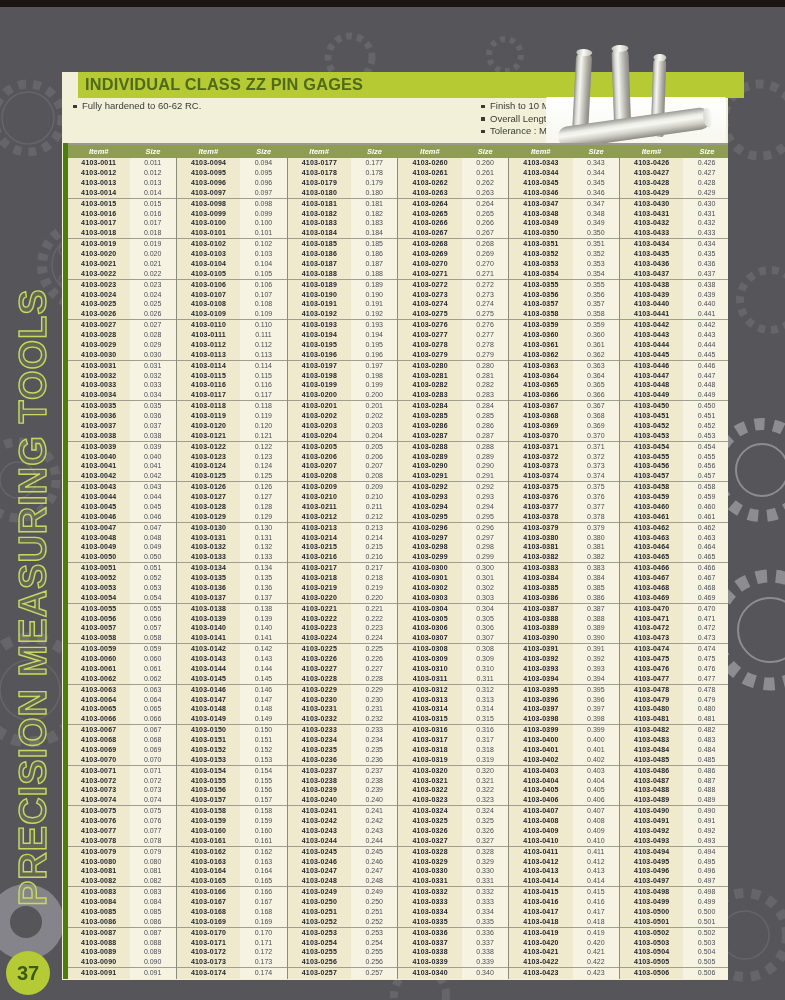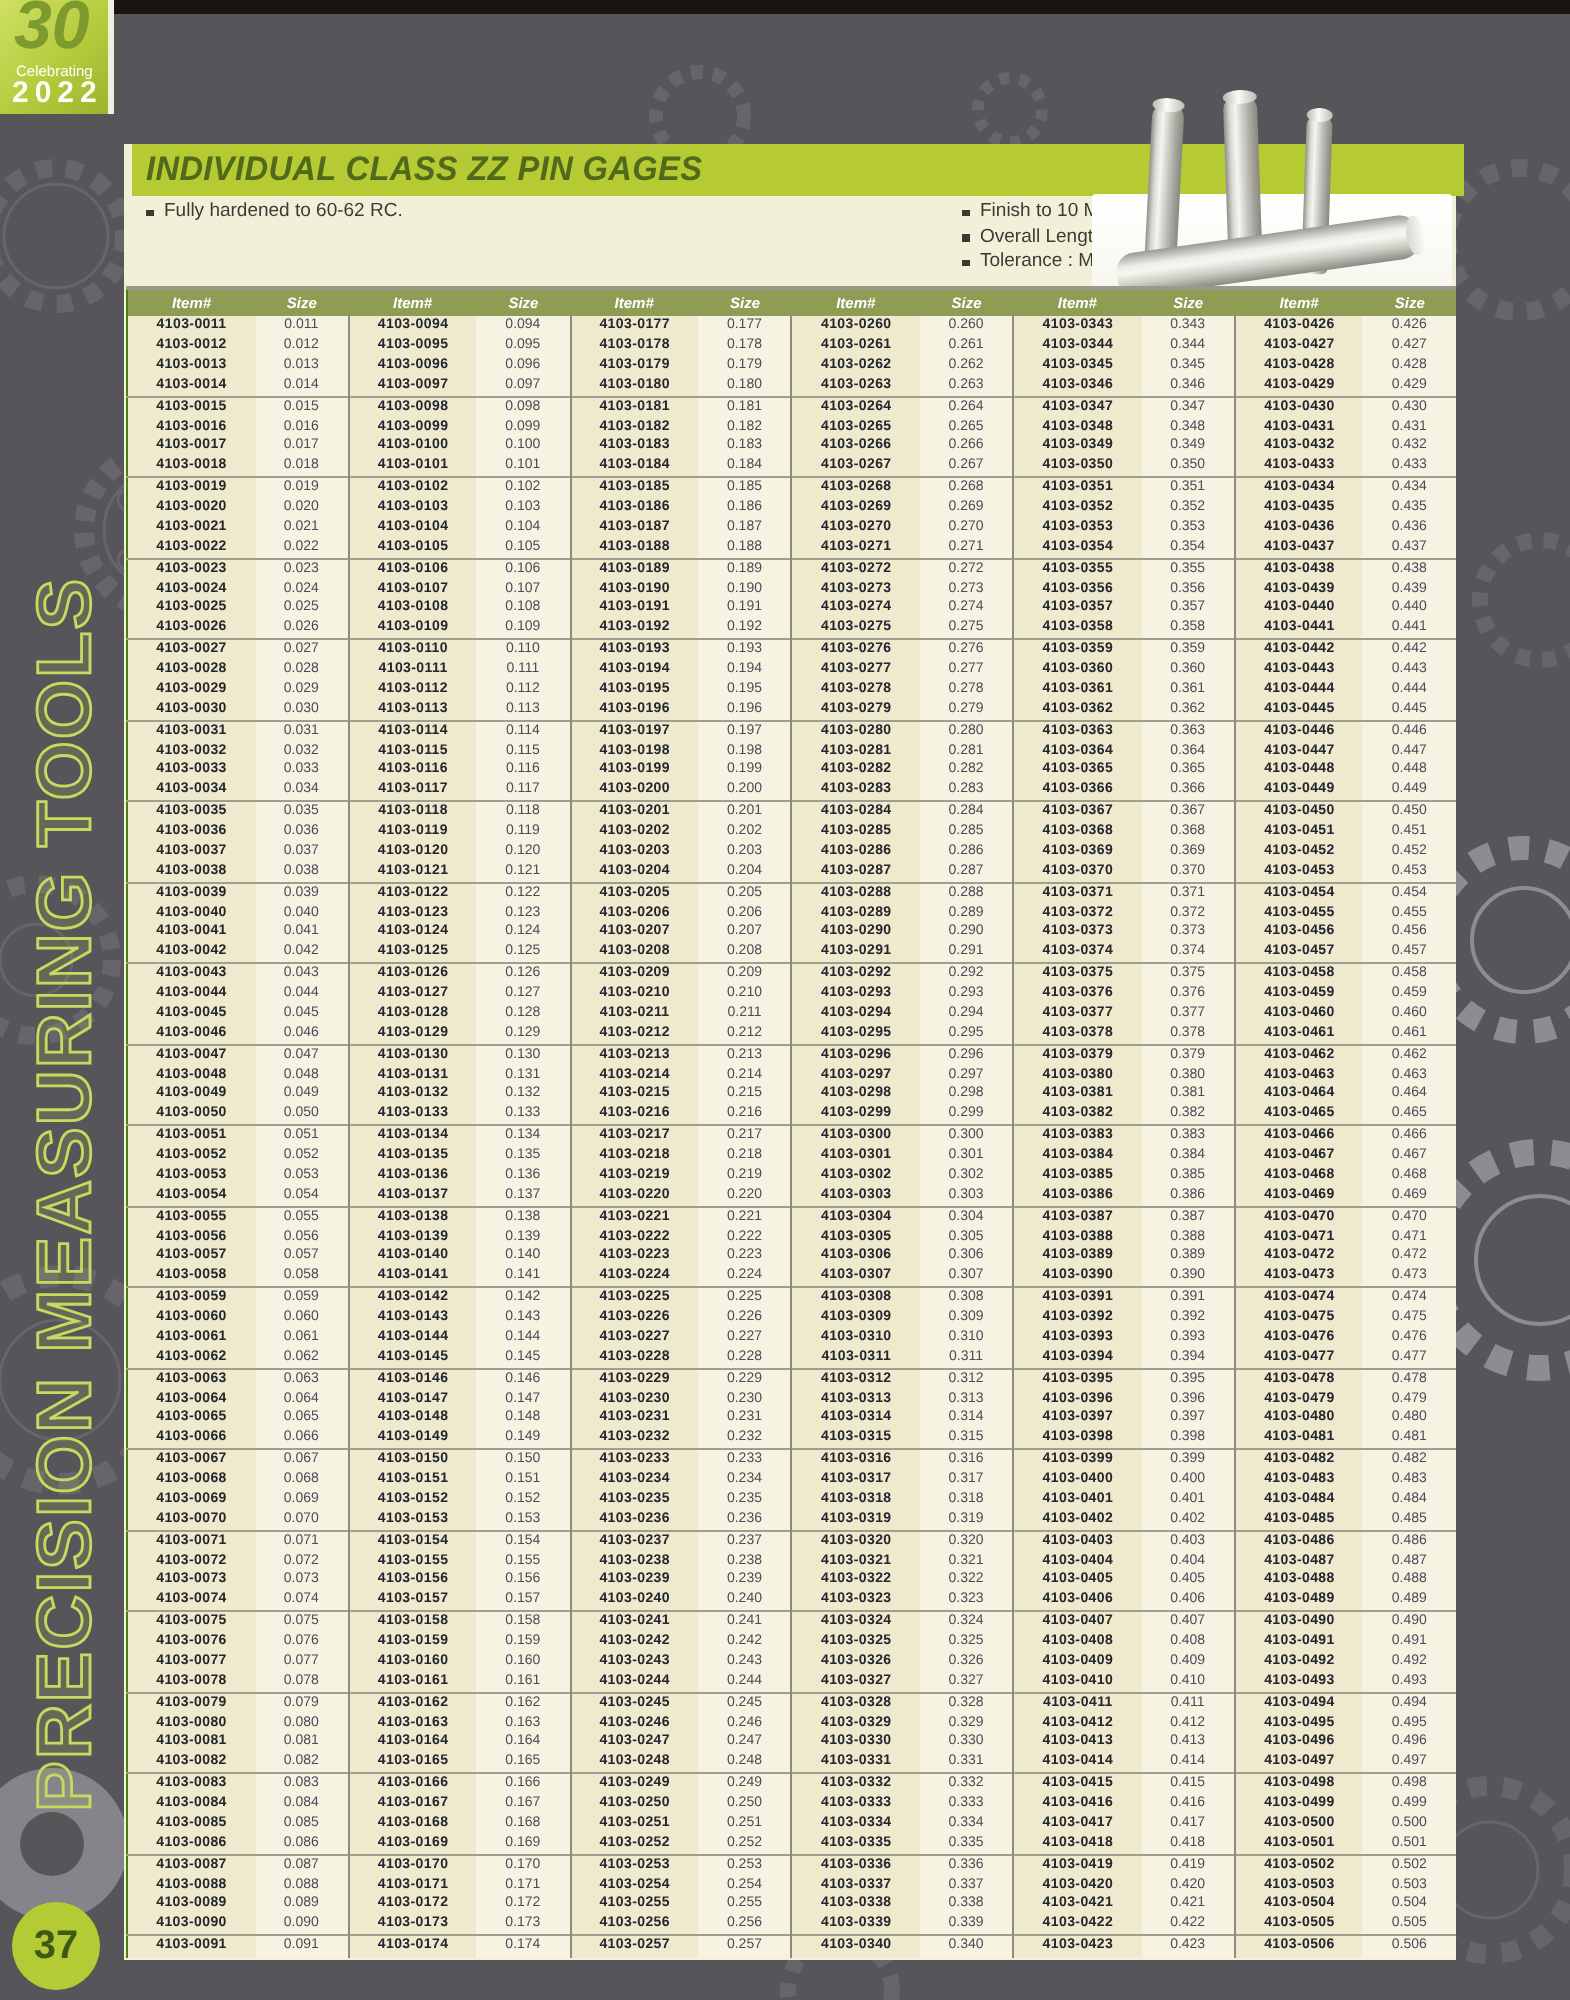--- a/index.html
+++ b/index.html
@@ -27,21 +27,21 @@
   .sidebar-text{position:absolute;left:12px;top:906px;transform:rotate(-90deg);
      transform-origin:0 0;white-space:nowrap;font-size:38px;font-weight:bold;
      letter-spacing:1px;color:rgba(199,217,95,0.14);
      -webkit-text-stroke:1.4px #c7d95f;}
   .page-badge{position:absolute;left:6px;top:951px;width:44px;height:44px;border-radius:50%;
      background:#b5cb36;color:#3c5a14;font-size:20px;font-weight:bold;
      display:flex;align-items:center;justify-content:center;}
 
   
   .panel{position:absolute;left:62px;top:72px;width:666px;height:908px;background:#f3f0da;}
-  .section-bar{position:absolute;left:4px;top:0;width:666px;height:26px;background:#b6ca33;font-style:italic;}
+  .section-bar{position:absolute;left:16px;top:0;width:666px;height:26px;background:#b6ca33;}
   .section-title{position:absolute;left:7px;top:3px;font-size:17px;font-weight:bold;
      color:#50691а;color:#50691a;letter-spacing:0.2px;transform:scaleX(0.96);
      transform-origin:left top;}
   .bullets{position:absolute;top:28px;margin:0;padding:0;list-style:none;
      font-size:9.5px;color:#3b3b33;line-height:12.5px;}
   .bullets.left{left:10px;width:400px;}
   .bullets.right{left:418px;width:150px;}
   .bullets li{position:relative;padding-left:10px;}
   .bullets li::before{content:"";position:absolute;left:1px;top:4.5px;width:3.5px;height:3.5px;
      background:#3b3b33;}
@@ -56,21 +56,21 @@
      background:linear-gradient(90deg,#b9b9b2,#fafaf7 45%,#bdbdb6);}
   .pin-h{position:absolute;left:496px;top:45px;width:152px;height:22px;border-radius:9px;
      transform:rotate(-8deg);
      background:linear-gradient(180deg,#9b9b94 0%,#eeeee9 30%,#f6f6f2 45%,#cfcfc7 70%,#8b8b83 100%);}
   .pin-h::after{content:"";position:absolute;right:-3px;top:1px;width:9px;height:20px;border-radius:50%;
      background:linear-gradient(90deg,#d8d8d1,#fbfbf8);}
 
   
   .table-wrap{position:absolute;left:1px;top:71px;width:665px;height:836px;overflow:hidden;}
   table.gage{border-collapse:collapse;table-layout:fixed;width:665px;
-     border-left:1px solid #4d7c0f;border-bottom:2px solid #55544c;}
+     border-left:5px solid #4d7c0f;border-bottom:2px solid #55544c;}
   table.gage col.c-item{width:64px;}
   table.gage col.c-size{width:46.8px;}
   table.gage th{height:13px;background:#8f9c53;color:#ffffff;font-size:7.5px;
      font-weight:bold;font-style:italic;text-align:center;padding:0;
      border-top:2px solid #9a998b;}
   table.gage td{height:9.89px;padding:0;font-size:7px;line-height:9.5px;text-align:center;
      white-space:nowrap;overflow:hidden;}
   table.gage td.item{background:#efe9cd;font-weight:bold;color:#23252f;letter-spacing:0.2px;}
   table.gage td.size{background:#f6f3e2;color:#4a4c55;border-right:1px solid #8c8c7c;}
   table.gage tr.gline td{border-top:1px solid #a09e8e;}
@@ -110,25 +110,20 @@
       <circle cx="770" cy="630" r="32" stroke-width="2"></circle>
       <circle cx="762" cy="470" r="26" stroke-width="2"></circle>
     </g>
     <g fill="#85848a">
       <circle cx="26" cy="922" r="38"></circle>
       <circle cx="26" cy="922" r="16" fill="#565559"></circle>
     </g>
   </svg>
 
   <div class="top-strip"></div>
-  <div class="logo">
-    <div class="big">30</div>
-    <div class="cel">Celebrating</div>
-    <div class="year">2022</div>
-  </div>
 
   <div class="sidebar-text">PRECISION MEASURING TOOLS</div>
   <div class="page-badge">37</div>
 
   <div class="panel">
     <div class="section-bar">
       <div class="section-title">INDIVIDUAL CLASS ZZ PIN GAGES</div>
     </div>
 
     <ul class="bullets left">

